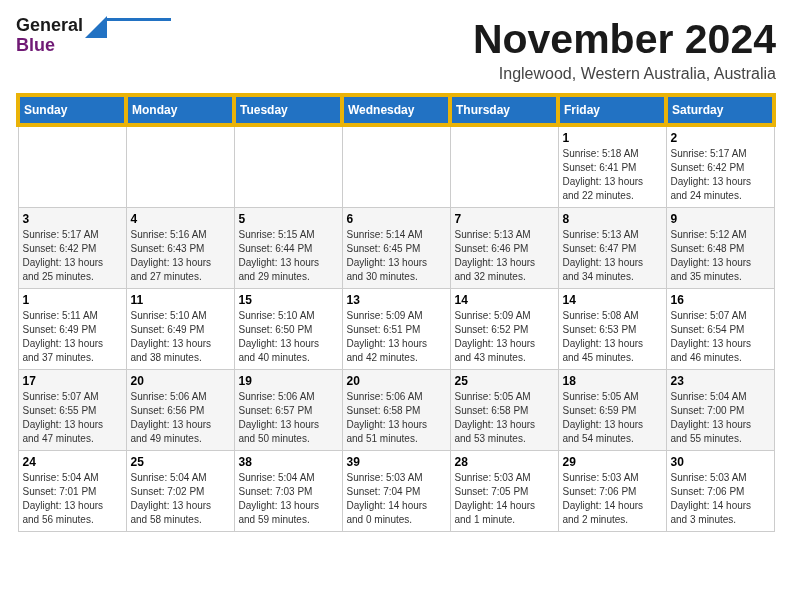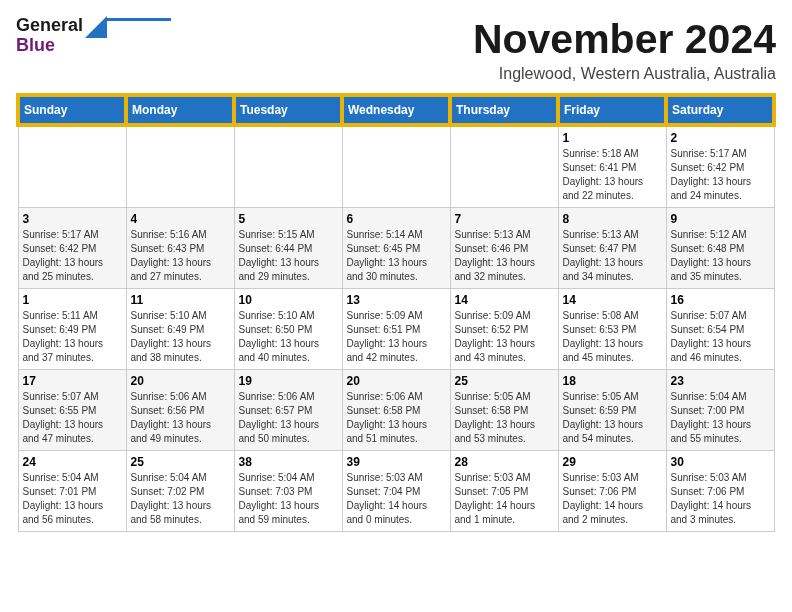--- a/index.html
+++ b/index.html
@@ -161,21 +161,21 @@
       <tr>
         <td>
           <div class="day-number">1</div>
           <div class="day-info">Sunrise: 5:11 AM<br>Sunset: 6:49 PM<br>Daylight: 13 hours<br>and 37 minutes.</div>
         </td>
         <td>
           <div class="day-number">11</div>
           <div class="day-info">Sunrise: 5:10 AM<br>Sunset: 6:49 PM<br>Daylight: 13 hours<br>and 38 minutes.</div>
         </td>
         <td>
-          <div class="day-number">10</div>
+          <div class="day-number">15</div>
           <div class="day-info">Sunrise: 5:10 AM<br>Sunset: 6:50 PM<br>Daylight: 13 hours<br>and 40 minutes.</div>
         </td>
         <td>
           <div class="day-number">13</div>
           <div class="day-info">Sunrise: 5:09 AM<br>Sunset: 6:51 PM<br>Daylight: 13 hours<br>and 42 minutes.</div>
         </td>
         <td>
           <div class="day-number">14</div>
           <div class="day-info">Sunrise: 5:09 AM<br>Sunset: 6:52 PM<br>Daylight: 13 hours<br>and 43 minutes.</div>
         </td>

